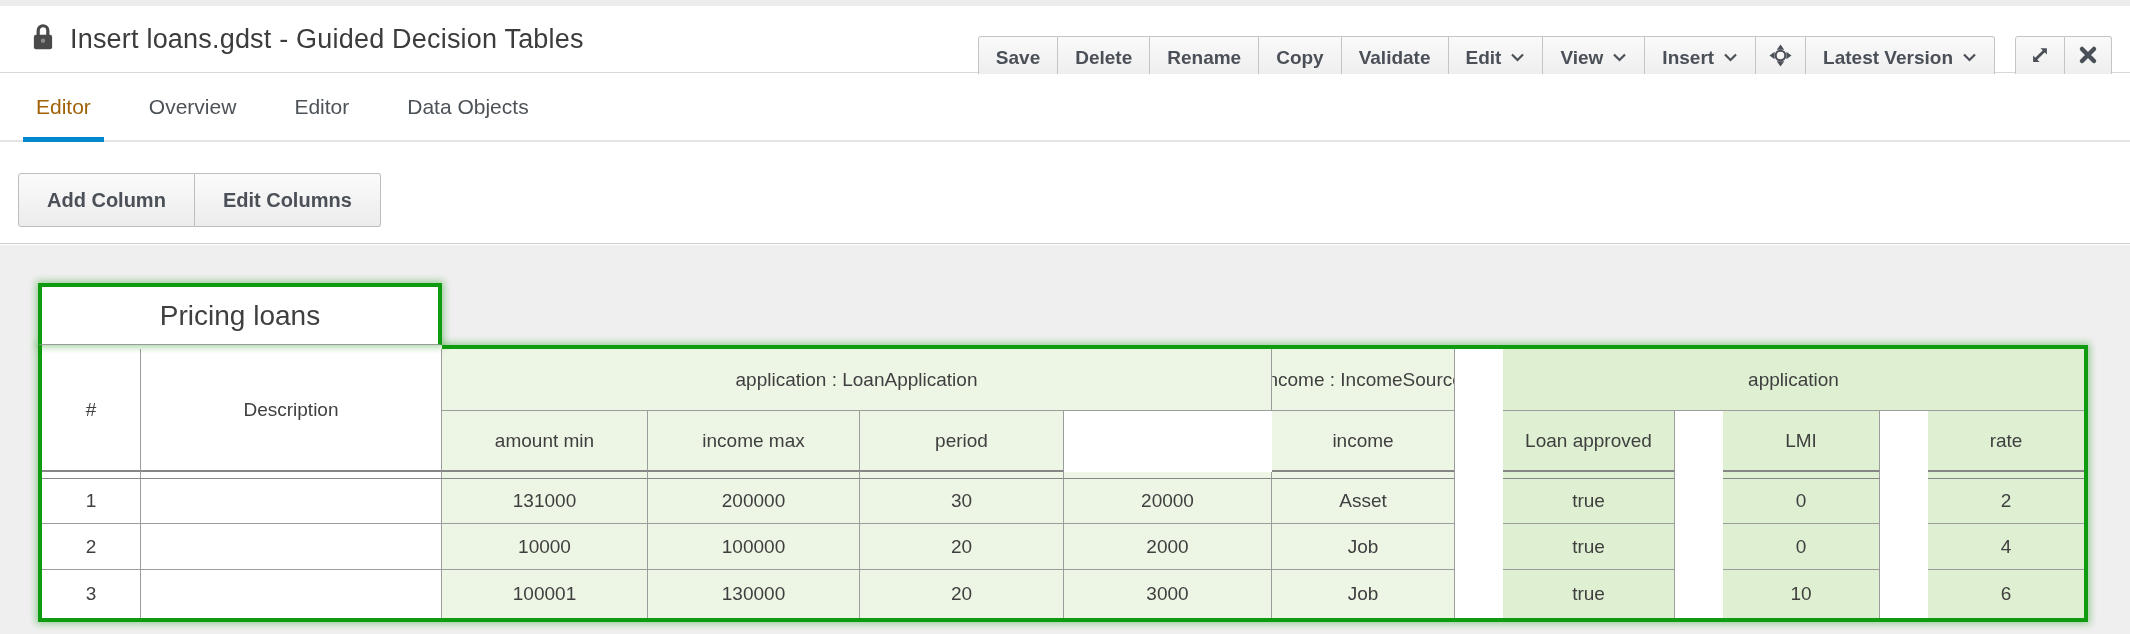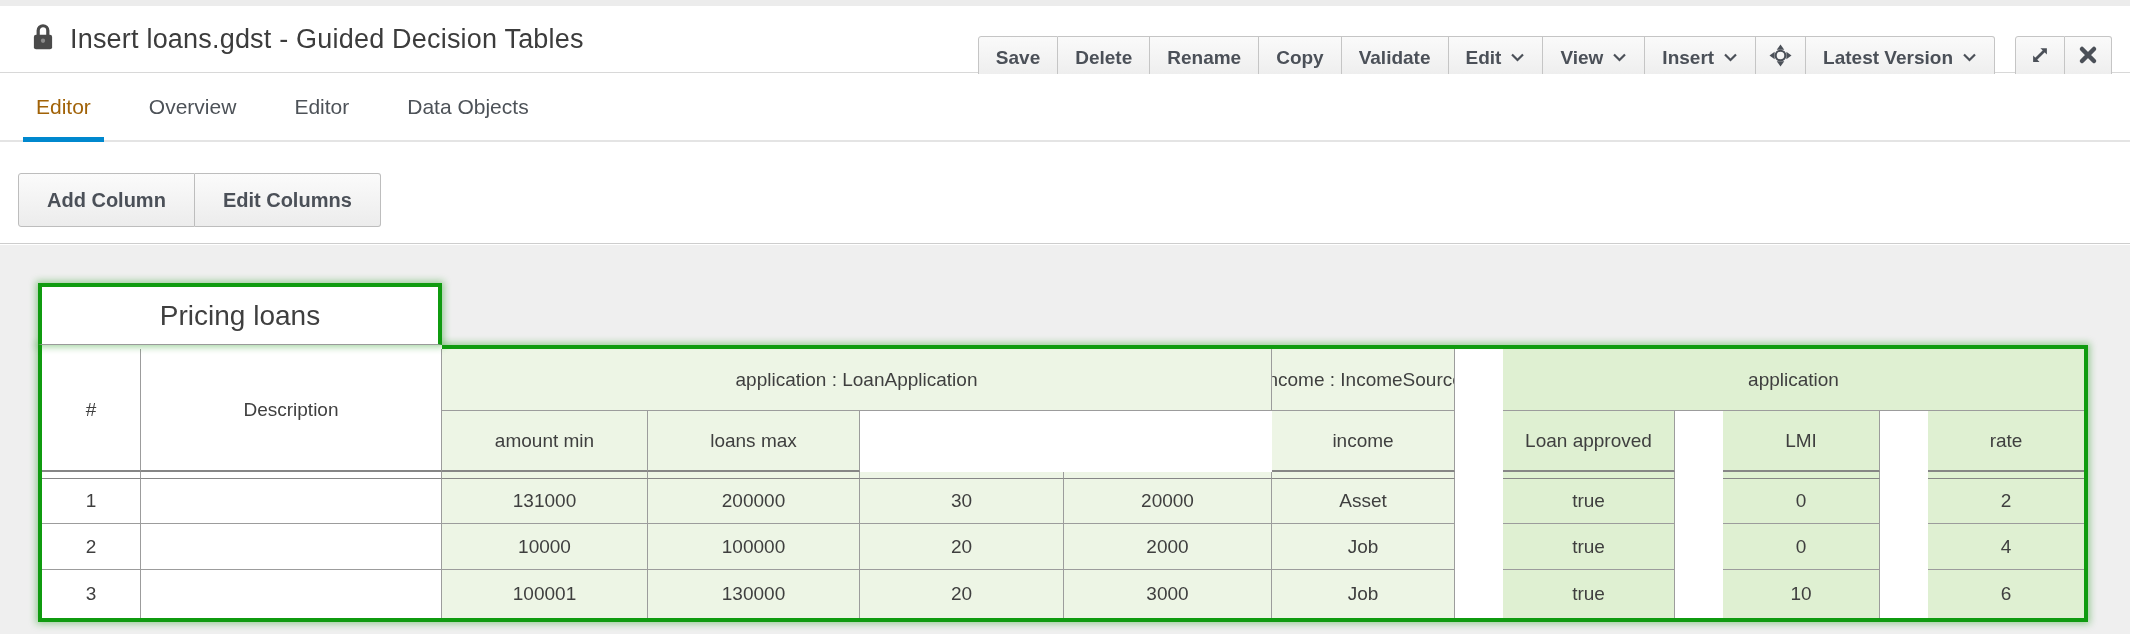--- a/index.html
+++ b/index.html
@@ -212,21 +212,22 @@
   <div class="dt-caption-box">Pricing loans</div>
   <div class="dt-body">
     <div class="dt-topborder"></div>
     <div class="dt-grid" id="dt-grid" style="grid-template-columns: 99px 301px 206px 212px 204px 208px 183px 220px 205px 204px; grid-template-rows: 62px 61px 7px 45px 46px 48px;">
         <div class="cell white hdr-bottom" style="grid-area: 1 / 1 / span 2 / span 1;">#</div>
         <div class="cell white hdr-bottom" style="grid-area: 1 / 2 / span 2 / span 1;">Description</div>
         <div class="cell cond" style="grid-area: 1 / 3 / span 1 / span 4;">application : LoanApplication</div>
         <div class="cell cond" style="grid-area: 1 / 7 / span 1 / span 1;">income : IncomeSource</div>
         <div class="cell action lastcol" style="grid-area: 1 / 8 / span 1 / span 3;">application</div>
         <div class="cell cond hdr-bottom" style="grid-area: 2 / 3 / span 1 / span 1;">amount min</div>
-        <div class="cell cond hdr-bottom" style="grid-area: 2 / 4 / span 1 / span 1;">loans max</div>
+        <div class="cell cond hdr-bottom" style="grid-area: 2 / 4 / span 1 / span 1;">income max</div>
+        <div class="cell cond hdr-bottom" style="grid-area: 2 / 5 / span 1 / span 1;">period</div>
         <div class="cell cond hdr-bottom" style="grid-area: 2 / 7 / span 1 / span 1;">income</div>
         <div class="cell action hdr-bottom" style="grid-area: 2 / 8 / span 1 / span 1;">Loan approved</div>
         <div class="cell action hdr-bottom" style="grid-area: 2 / 9 / span 1 / span 1;">LMI</div>
         <div class="cell action lastcol hdr-bottom" style="grid-area: 2 / 10 / span 1 / span 1;">rate</div>
         <div class="cell white sep" style="grid-area: 3 / 1 / span 1 / span 1;"></div>
         <div class="cell white sep" style="grid-area: 3 / 2 / span 1 / span 1;"></div>
         <div class="cell cond sep" style="grid-area: 3 / 3 / span 1 / span 1;"></div>
         <div class="cell cond sep" style="grid-area: 3 / 4 / span 1 / span 1;"></div>
         <div class="cell cond sep" style="grid-area: 3 / 5 / span 1 / span 1;"></div>
         <div class="cell cond sep" style="grid-area: 3 / 6 / span 1 / span 1;"></div>

